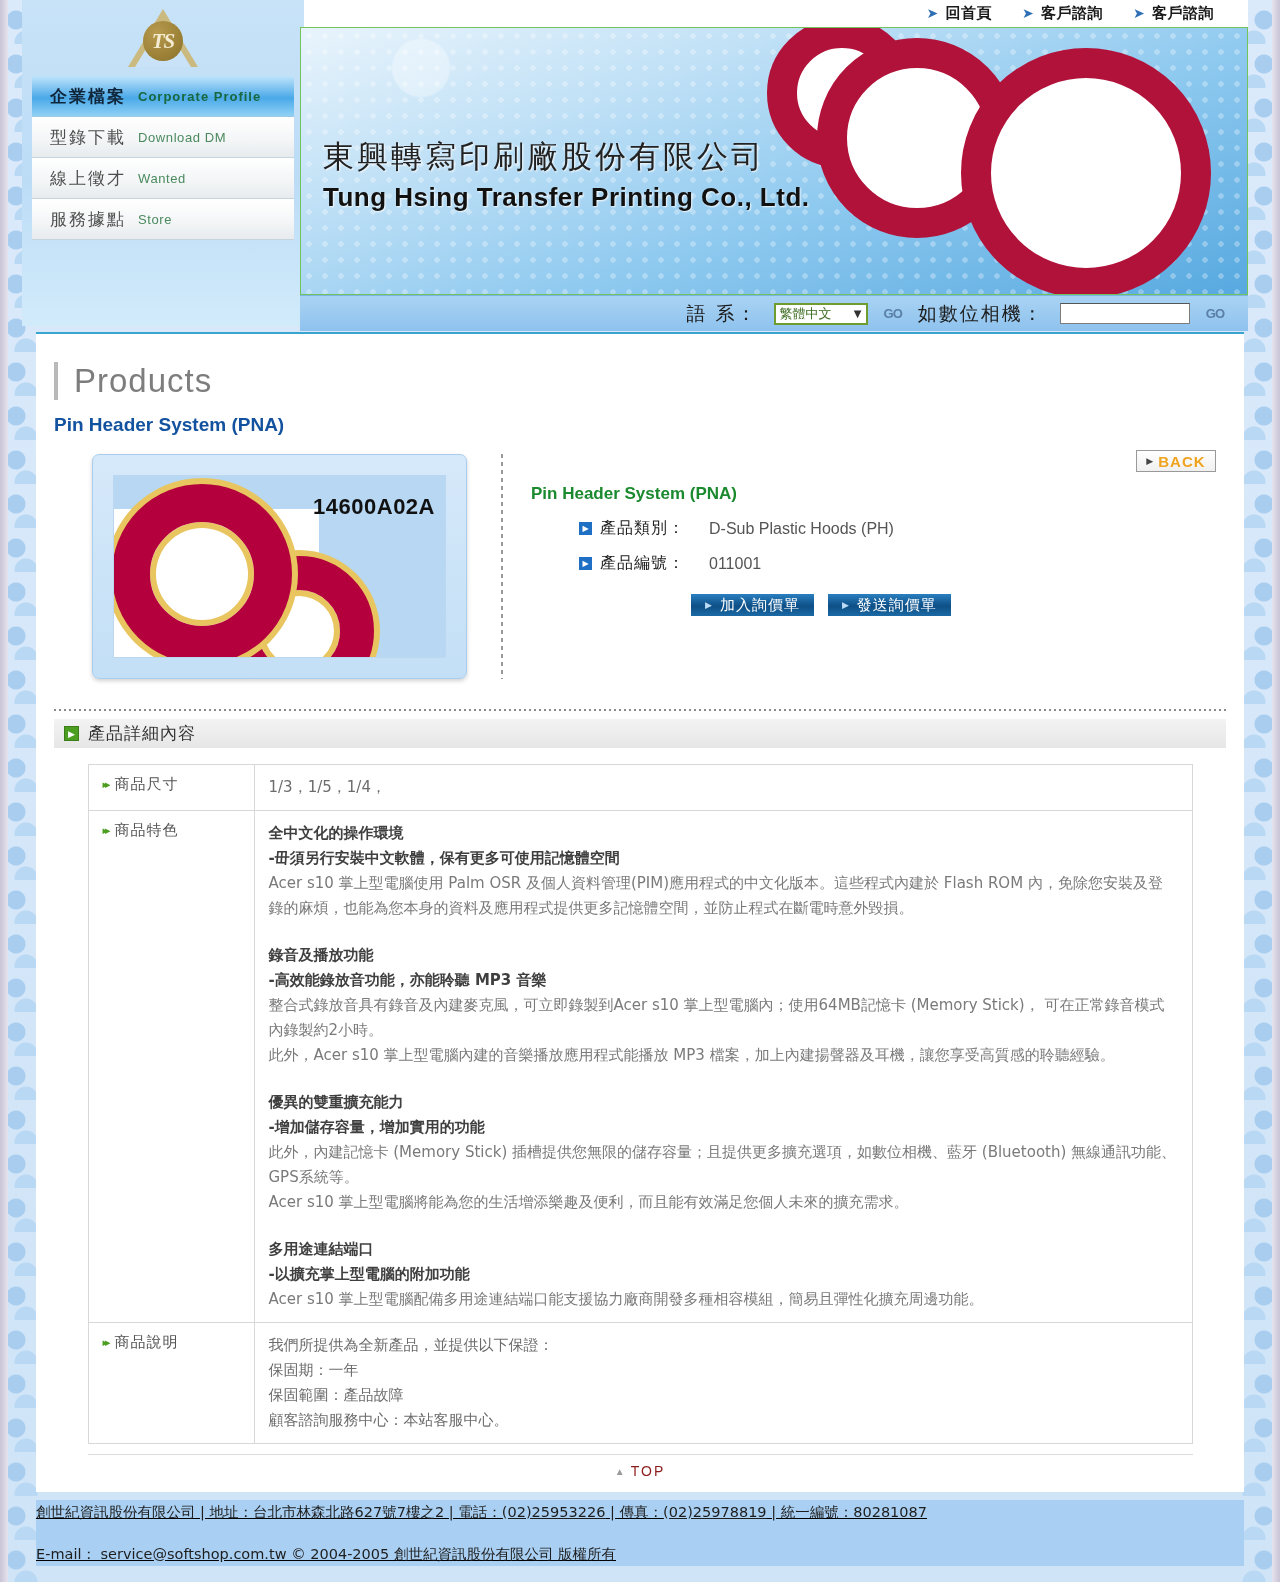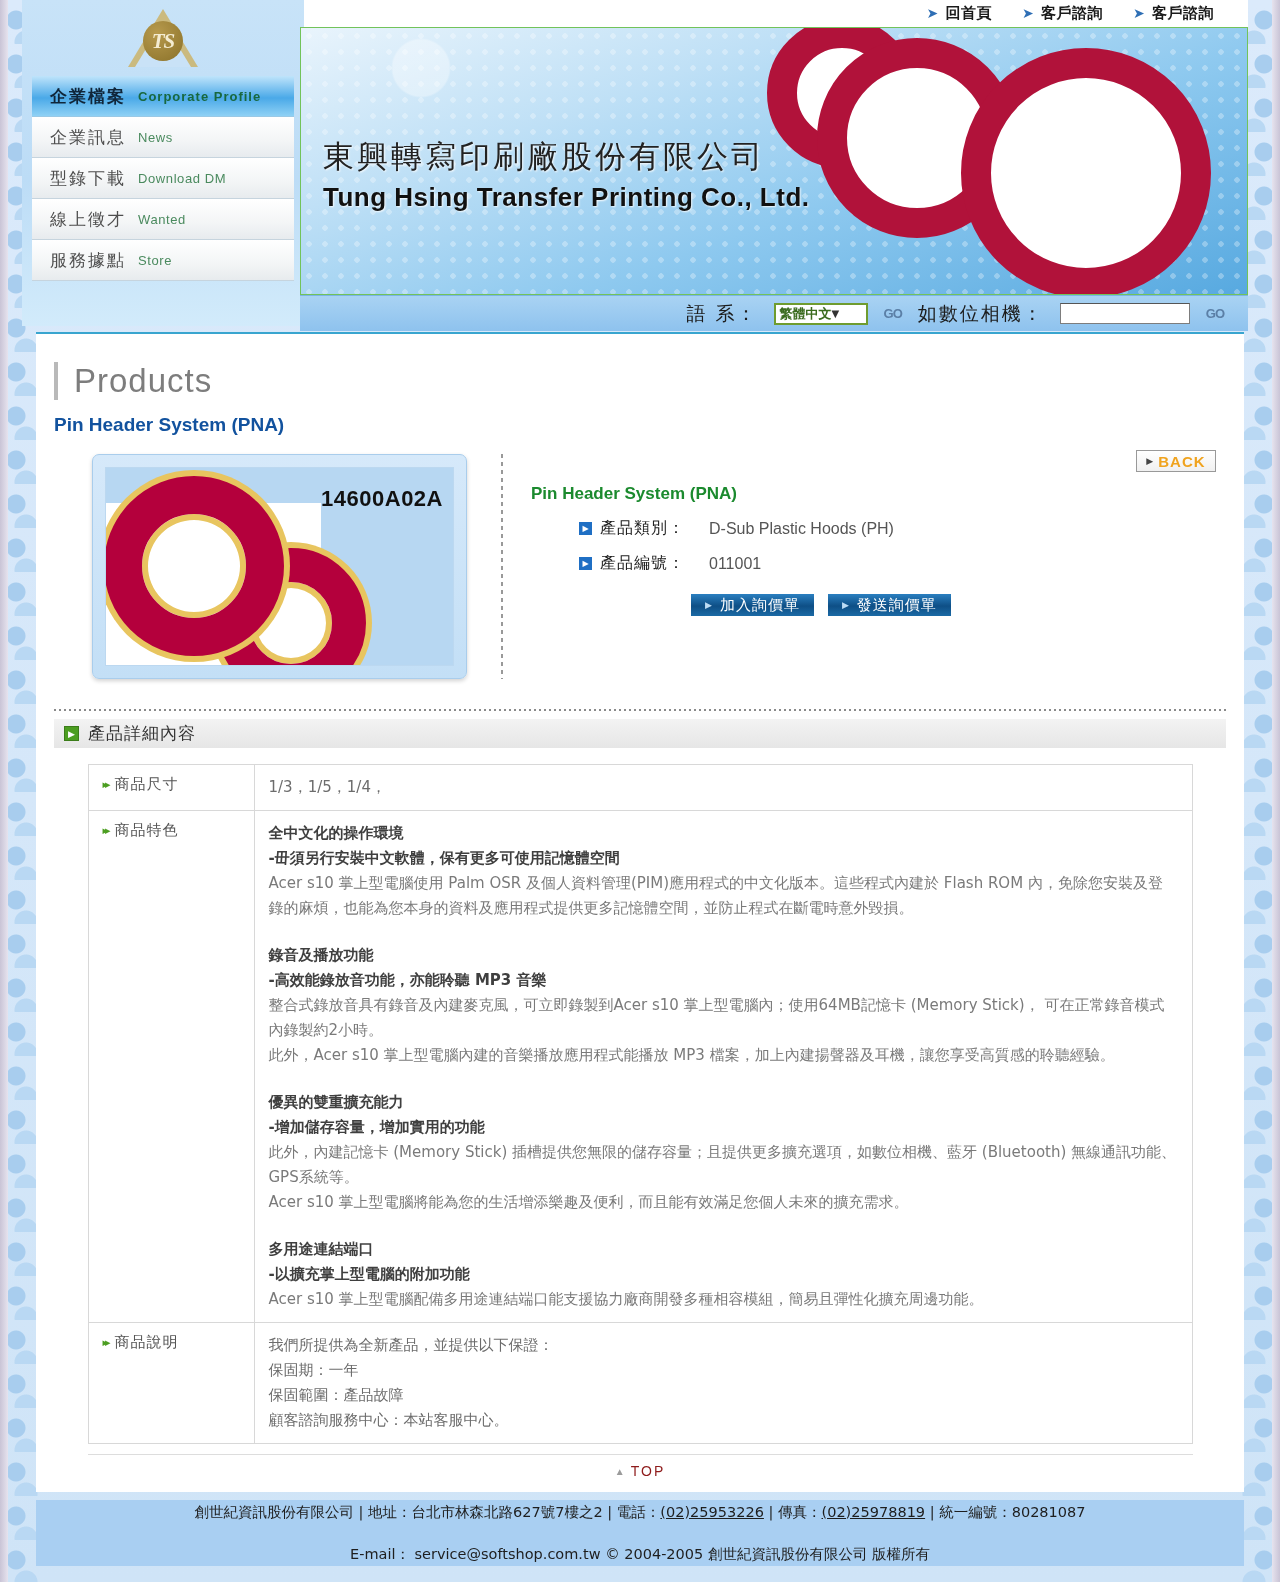--- a/index.html
+++ b/index.html
@@ -162,23 +162,22 @@
   }
   .util-label {
     font-size: 19px; color: #1c1c1c; letter-spacing: 2px;
     font-family: "DejaVu Sans", sans-serif;
   }
   .lang-select {
     width: 94px; height: 22px;
     border: 2px solid #6f9c2f; background: #fff;
     font-size: 13px; color: #3a6b1e; padding: 0 4px;
     font-family: "DejaVu Sans", sans-serif;
-    display: flex; align-items: center; justify-content: flex-start;
+    display: flex; align-items: center; justify-content: space-between;
     cursor: pointer;
-    font-weight: bold;
   }
   .caret { font-size: 10px; color: #333; }
   .gobtn {
     font-size: 13px; color: #5b7fa6; font-weight: bold;
     letter-spacing: -1px; cursor: pointer;
     font-family: "Liberation Sans", sans-serif;
   }
   .search-input {
     width: 130px; height: 21px; background: #fff;
     border: 1px solid #7d7d7d; border-top-color: #555;
@@ -211,21 +210,21 @@
   .backbtn .t { font-size: 15px; font-weight: bold; color: #f0a31e; letter-spacing: 1px; }
   .backbtn .tri { font-size: 9px; color: #444; }
 
   
   .prow { display: flex; margin: 18px 0 0 56px; }
   .pimg-frame {
     width: 375px; height: 225px;
     background: linear-gradient(#d6e9fa,#c3dff6);
     border: 1px solid #a9cdec;
     border-radius: 7px;
-    padding: 12px;
+    padding: 20px;
     box-shadow: 0 2px 4px rgba(0,0,0,.18);
   }
   .pimg {
     position: relative; width: 100%; height: 100%;
     background: #b7d7f2; overflow: hidden;
     border: 1px solid #bcd8f0;
   }
   .pimg .white-sheet {
     position: absolute; left: 0; bottom: 0; width: 62%; height: 82%;
     background: #fff;
@@ -331,22 +330,23 @@
     display: flex; align-items: center; justify-content: center;
     padding-top: 8px; gap: 6px; cursor: pointer;
   }
   .toplink-row .tri { color: #9b9b9b; font-size: 10px; }
   .toplink-row .t { color: #8e1b1b; font-size: 14px; letter-spacing: 2px; }
 
   
   .footer {
     position: absolute; left: 36px; top: 1500px; width: 1208px; height: 66px;
     background: #a9cff2;
-    display: flex; flex-direction: column; align-items: center; justify-content: center;
+    display: flex; flex-direction: column; align-items: flex-start; justify-content: center;
     gap: 23px;
+    text-decoration: underline;
   }
   .footer-line {
     font-size: 14.5px; color: #1e1e1e;
     font-family: "DejaVu Sans", sans-serif;
   }
   .footer-line a, .ul { text-decoration: underline; color: #1e1e1e; }
 </style>
 </head>
 <body>
 
@@ -374,24 +374,20 @@
       <div class="logo">
         <div class="tri"></div>
         <div class="tri-in"></div>
         <div class="disc">TS</div>
       </div>
     </div>
     <div class="navlist">
       <div class="navitem hl">
         <span class="nav-cn">企業檔案</span>
         <span class="nav-en">Corporate Profile</span>
-      </div>
-      <div class="navitem">
-        <span class="nav-cn">企業訊息</span>
-        <span class="nav-en">News</span>
       </div>
       <div class="navitem">
         <span class="nav-cn">型錄下載</span>
         <span class="nav-en">Download DM</span>
       </div>
       <div class="navitem">
         <span class="nav-cn">線上徵才</span>
         <span class="nav-en">Wanted</span>
       </div>
       <div class="navitem">

